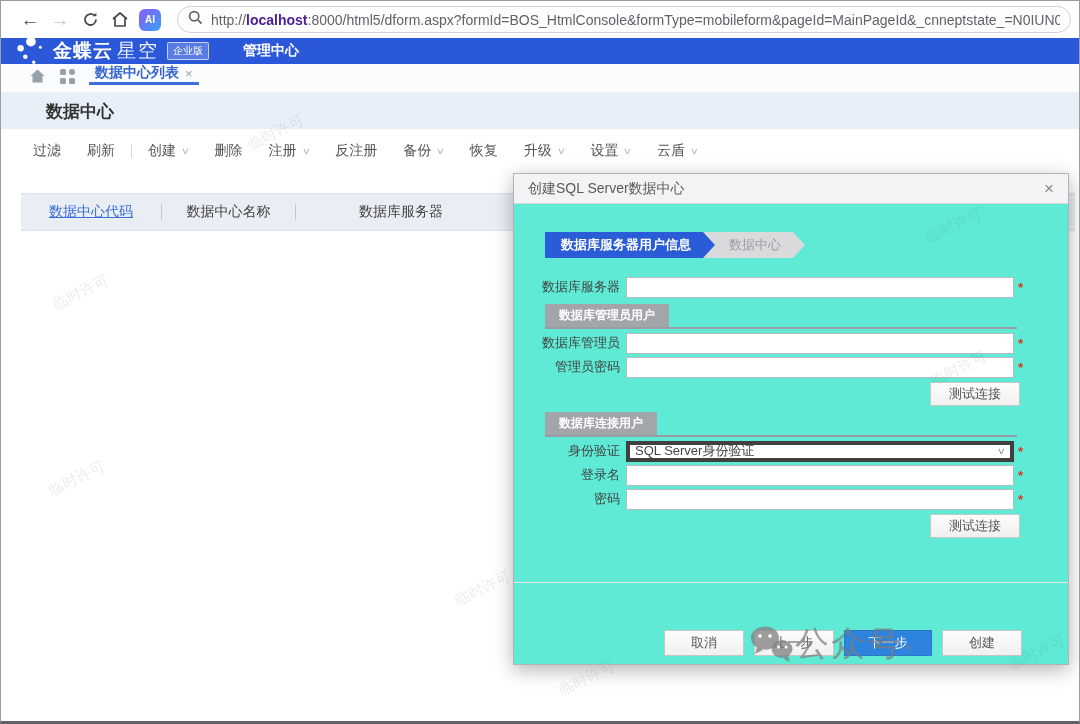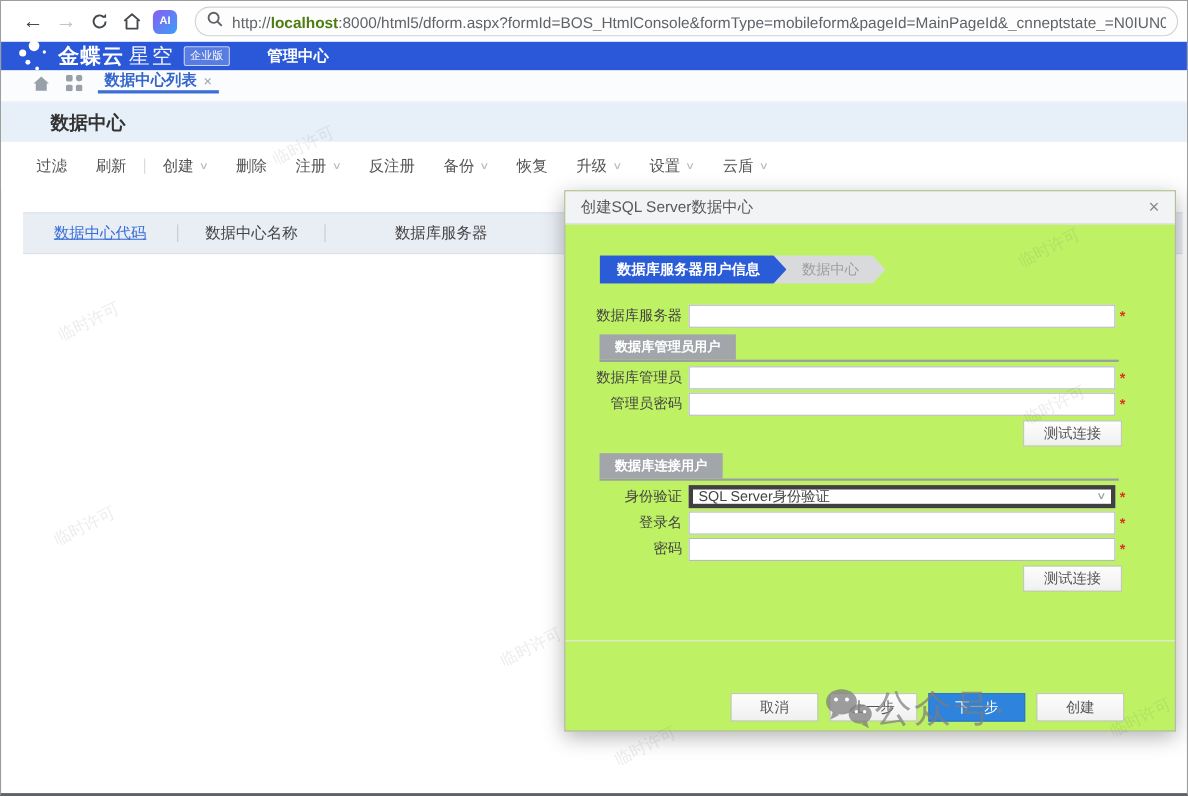--- a/index.html
+++ b/index.html
@@ -10,21 +10,21 @@
   
   .browser-bar { height:37px; background:#fff; display:flex; align-items:center; padding-left:14px; }
   .bicon { width:30px; text-align:center; font-size:19px; color:#454a4f; cursor:pointer; flex:0 0 auto; }
   .bicon.disabled { color:#c0c3c7; }
   .bicon svg { display:block; margin:0 auto; }
   .ai-badge { width:22px; height:22px; border-radius:6px; background:linear-gradient(135deg,#8a5cf5,#3aa0f5);
               color:#fff; font-size:10px; font-weight:bold; display:flex; align-items:center; justify-content:center; margin:0 4px; flex:0 0 auto;}
   .addr { flex:1; height:27px; margin:0 8px 0 12px; background:#fdfdfd; border:1px solid #cfd1d4; border-radius:14px;
           display:flex; align-items:center; padding:0 10px; overflow:hidden; }
   .addr .url { font-size:14px; color:#5f6368; white-space:nowrap; overflow:hidden; margin-left:8px; }
-  .addr .url b { color:#4d7c0f; font-weight:bold; }
+  .addr .url b { color:#4c1d95; font-weight:bold; }
 
   
   .app-header { height:26px; background:#2a58d9; display:flex; align-items:center; padding-left:14px; color:#fff; }
   .logo { width:30px; height:32px; margin-right:8px; flex:0 0 auto; }
   .brand { font-size:19px; font-weight:bold; letter-spacing:1px; }
   .brand2 { font-size:19px; font-weight:normal; color:rgba(255,255,255,.93); margin-left:4px; letter-spacing:2px; }
   .edition { font-size:10px; border:1px solid rgba(255,255,255,.65); background:rgba(255,255,255,.22); border-radius:2px;
              padding:1px 5px; margin-left:8px; }
   .hmenu { margin-left:34px; font-size:14px; font-weight:bold; cursor:pointer; }
 
@@ -49,21 +49,21 @@
   .thead { position:absolute; left:20px; top:192px; width:1054px; height:38px; background:#e9edf4;
            border-top:1px solid #dde2ea; border-bottom:1px solid #dde2ea; display:flex; align-items:center; }
   .th { font-size:14px; color:#444; }
   .th.link { color:#3a6fd8; text-decoration:underline; cursor:pointer; }
   .th1 { width:140px; padding-left:28px; }
   .th2 { width:133px; text-align:center; }
   .th3 { width:210px; text-align:center; }
   .vdiv { width:1px; height:16px; background:#c4cad4; }
 
   
-  .dialog { position:absolute; left:512px; top:172px; width:556px; height:492px; background:#bef264;
+  .dialog { position:absolute; left:512px; top:172px; width:556px; height:492px; background:#5eead4;
             border:1px solid #b4b4b4; box-shadow:0 5px 18px rgba(0,0,0,.3); z-index:20; }
   .dlg-titlebar { height:30px; background:#f2f3f5; border-bottom:1px solid #d9d9d9; display:flex; align-items:center;
                   justify-content:space-between; padding:0 14px; }
   .dlg-title { font-size:14px; color:#5a5a5a; }
   .dlg-close { font-size:17px; color:#8a8a8a; cursor:pointer; line-height:1; }
 
   .steps { margin:28px 0 18px 31px; display:flex; }
   .step { height:26px; line-height:26px; font-size:13px; }
   .step.active { position:relative; z-index:2; background:#2a5cd8; color:#fff; font-weight:bold; padding:0 24px 0 16px;
                  clip-path:polygon(0 0, calc(100% - 12px) 0, 100% 50%, calc(100% - 12px) 100%, 0 100%); }

